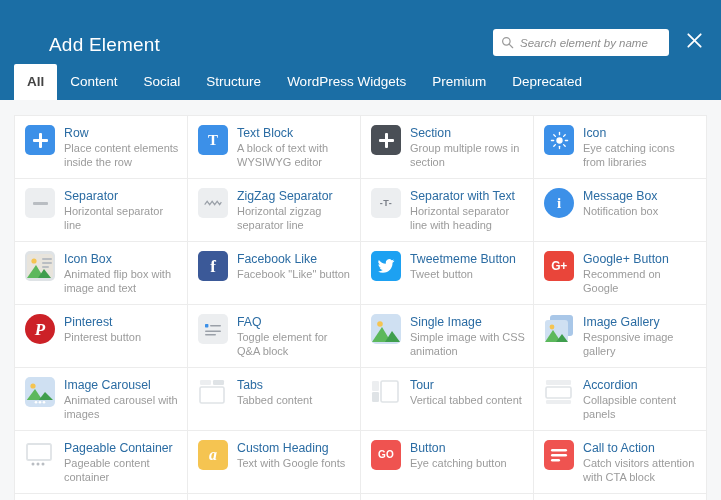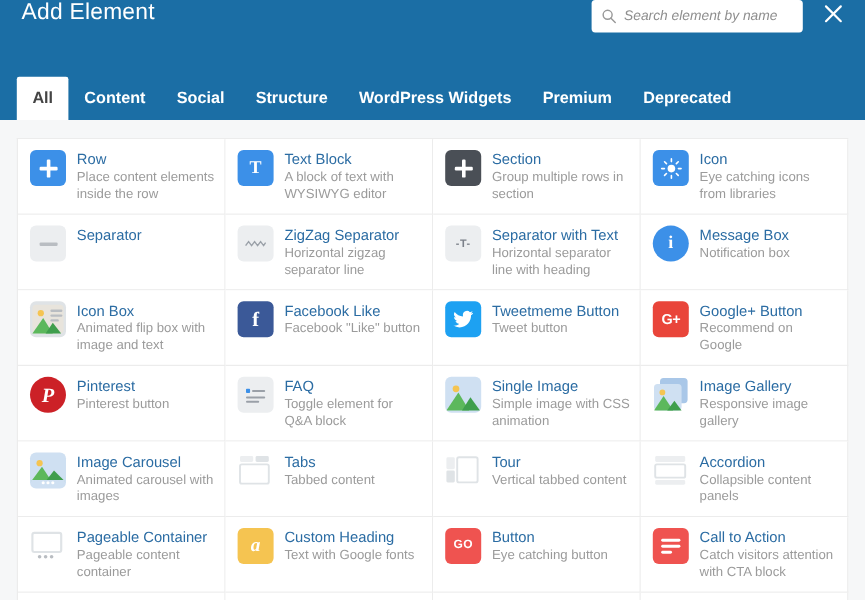--- a/index.html
+++ b/index.html
@@ -12,22 +12,23 @@
 
   
   .header {
     background: #1b6ea5;
     height: 100px;
     position: relative;
   }
   .header-top {
     height: 56px;
     display: flex;
-    align-items: flex-start;
+    align-items: flex-end;
     padding: 0 16px 0 18px;
+    margin-left: 31px;
   }
   .modal-title {
     color: #ffffff;
     font-size: 19px;
     font-weight: 400;
     letter-spacing: .2px;
   }
   .header-right {
     margin-left: auto;
     display: flex;
@@ -66,21 +67,21 @@
   
   .tabs {
     display: flex;
     align-items: flex-end;
     height: 44px;
     padding-left: 14px;
   }
   .tab {
     color: #ffffff;
     font-size: 13.5px;
-    font-weight: bold;
+    font-weight: normal;
     padding: 0 13px;
     height: 36px;
     line-height: 36px;
     cursor: pointer;
     white-space: nowrap;
   }
   .tab.active {
     background: #ffffff;
     color: #444444;
     font-weight: bold;
@@ -246,20 +247,21 @@
         <div class="cell-desc">Eye catching icons from libraries</div>
       </div>
     </div>
 
     <div class="cell">
       <div class="cell-ico" style="background:#eceef0">
         <div class="sep-line"></div>
       </div>
       <div class="cell-txt">
         <div class="cell-name">Separator</div>
+        <div class="cell-desc">Horizontal separator line</div>
       </div>
     </div>
 
     <div class="cell">
       <div class="cell-ico" style="background:#eceef0">
         <svg width="20" height="10" viewBox="0 0 24 10">
           <polyline points="2,7 5,3 8,7 11,3 14,7 17,3 20,7 22,4" fill="none" stroke="#9aa0a8" stroke-width="1.4"></polyline>
         </svg>
       </div>
       <div class="cell-txt">

